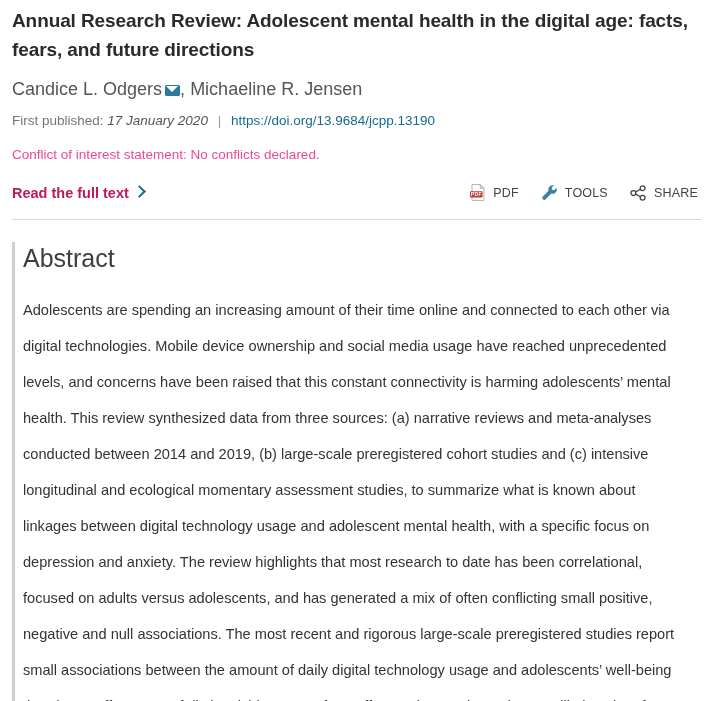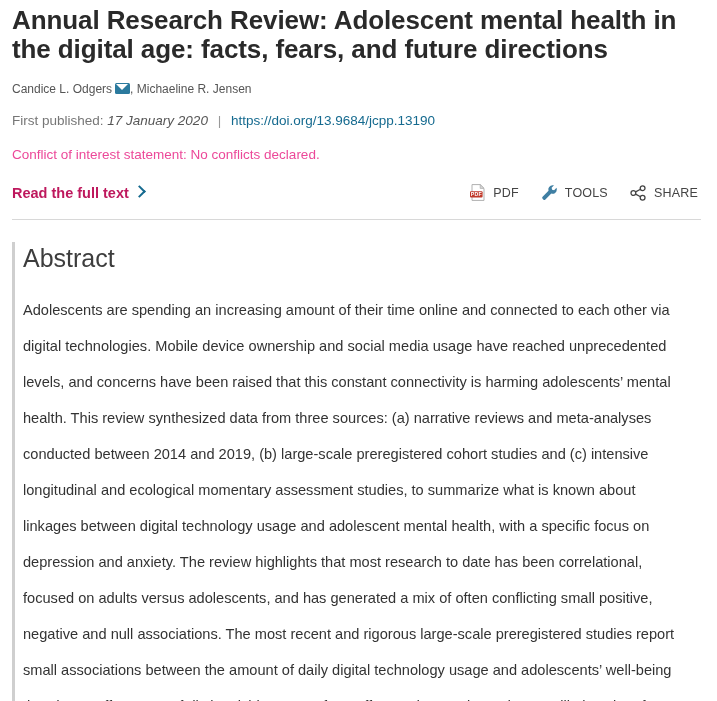--- a/index.html
+++ b/index.html
@@ -13,30 +13,30 @@
     font-family: "Liberation Sans", sans-serif;
     color: #333333;
     -webkit-font-smoothing: antialiased;
   }
   .page {
     width: 717px;
     box-sizing: border-box;
     padding: 0 16px 0 12px;
   }
   .article-title {
-    font-size: 26px;
+    font-size: 19px;
     line-height: 29px;
     font-weight: bold;
     color: #2a2a2a;
     margin: 6px 0 0 0;
     letter-spacing: -0.1px;
   }
   .authors {
     margin-top: 16px;
-    font-size: 12px;
+    font-size: 18px;
     color: #555555;
     line-height: 18px;
   }
   .author-name {
     color: #555555;
   }
   .envelope-icon {
     display: inline-block;
     width: 15px;
     height: 11px;

